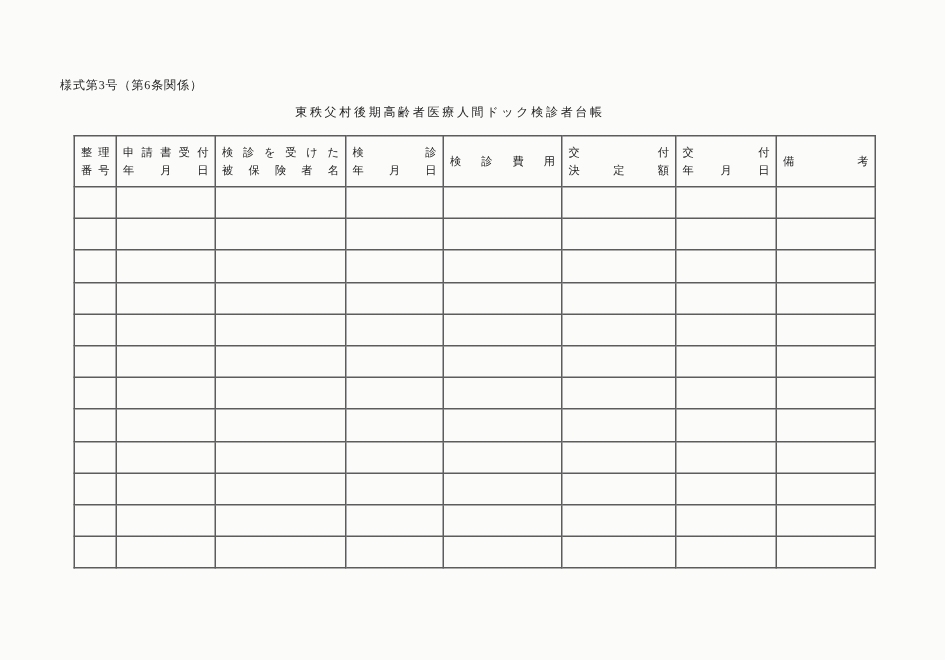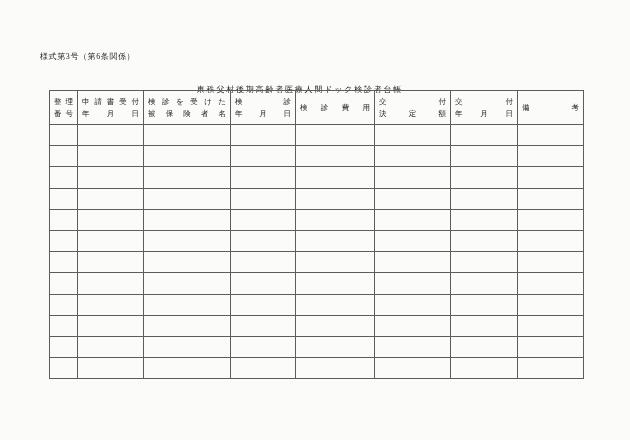--- a/index.html
+++ b/index.html
@@ -28,21 +28,20 @@
     white-space: nowrap;
   }
   .title {
     position: absolute;
     top: 69px;
     left: 300px;
     transform: translateX(-50%);
     font-size: 8px;
     letter-spacing: 1.8px;
     white-space: nowrap;
-    margin-top: 15px;
   }
   table.ledger {
     position: absolute;
     left: 49px;
     top: 90px;
     border-collapse: collapse;
     table-layout: fixed;
     background: transparent;
   }
   table.ledger th,

